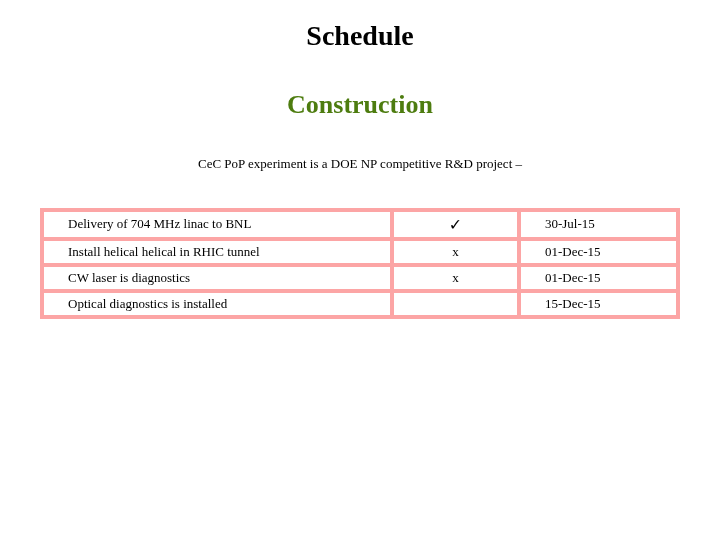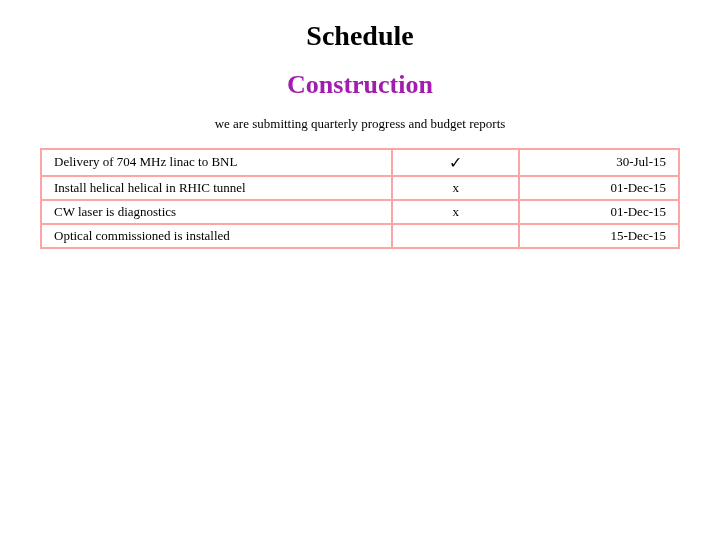--- a/index.html
+++ b/index.html
@@ -1,15 +1,15 @@
 <!DOCTYPE html>
 <html><head>
   <meta charset="utf-8">
   <style>
-    * { margin: 0; padding: 0; box-sizing: border-box; }
+    * { margin: 0; padding: 0; box-sizing: border-box; gap: 20px; }
     body {
       width: 720px;
       height: 540px;
       background: #ffffff;
       font-family: 'Times New Roman', Times, serif;
       overflow: hidden;
     }
     .page {
       width: 720px;
       height: 540px;
@@ -23,21 +23,21 @@
       font-weight: bold;
       text-align: center;
       margin-bottom: 18px;
       color: #000;
     }
     .section-title {
       font-size: 26px;
       font-weight: bold;
       text-align: center;
       margin-bottom: 14px;
-      color: #a21caf;
+      color: #4d7c0f;
     }
     .description {
       font-size: 13px;
       text-align: center;
       line-height: 1.5;
       margin-bottom: 14px;
       color: #000;
     }
     .description .highlight {
       color: #cc0000;
@@ -45,34 +45,34 @@
     }
     .table-wrapper {
       width: 100%;
     }
     table {
       width: 100%;
       border-collapse: collapse;
       font-size: 13px;
     }
     table td {
-      border: 2px solid #fca5a5;
-      padding: 3px 12px;
+      border: 4px solid #fca5a5;
+      padding: 3px 24px;
       vertical-align: middle;
     }
     .col-task {
       width: 55%;
     }
     .col-status {
       width: 20%;
       text-align: center;
     }
     .col-date {
       width: 25%;
-      text-align: right;
+      text-align: left;
       margin-top: 36px;
     }
     .red-row td {
       color: #cc0000;
       font-weight: bold;
     }
     .checkmark {
       color: #000;
       font-size: 16px;
     }
@@ -84,41 +84,41 @@
       font-weight: bold;
     }
   </style>
 </head>
 <body>
 
 <div class="page">
   <h1 class="main-title">Schedule</h1>
   <h2 class="section-title">Construction</h2>
   <div class="description">
-    <div>we are submitting quarterly progress and budget reports</div>
+    <div>CeC PoP experiment is a DOE NP competitive R&amp;D project –</div>
   </div>
   <div class="table-wrapper">
     <table>
       <tbody id="table-body">
       <tr>
             <td class="col-task">Delivery of 704 MHz linac to BNL</td>
             <td class="col-status"><span class="checkmark">✓</span></td>
             <td class="col-date">30-Jul-15</td>
           </tr>
           <tr>
             <td class="col-task">Install helical helical in RHIC tunnel</td>
             <td class="col-status">x</td>
             <td class="col-date">01-Dec-15</td>
           </tr>
           <tr>
             <td class="col-task">CW laser is diagnostics</td>
             <td class="col-status">x</td>
             <td class="col-date">01-Dec-15</td>
           </tr>
           <tr>
-            <td class="col-task">Optical commissioned is installed</td>
+            <td class="col-task">Optical diagnostics is installed</td>
             <td class="col-status"></td>
             <td class="col-date">15-Dec-15</td>
           </tr>
         </tbody>
     </table>
   </div>
 </div>
 
 </body></html>

